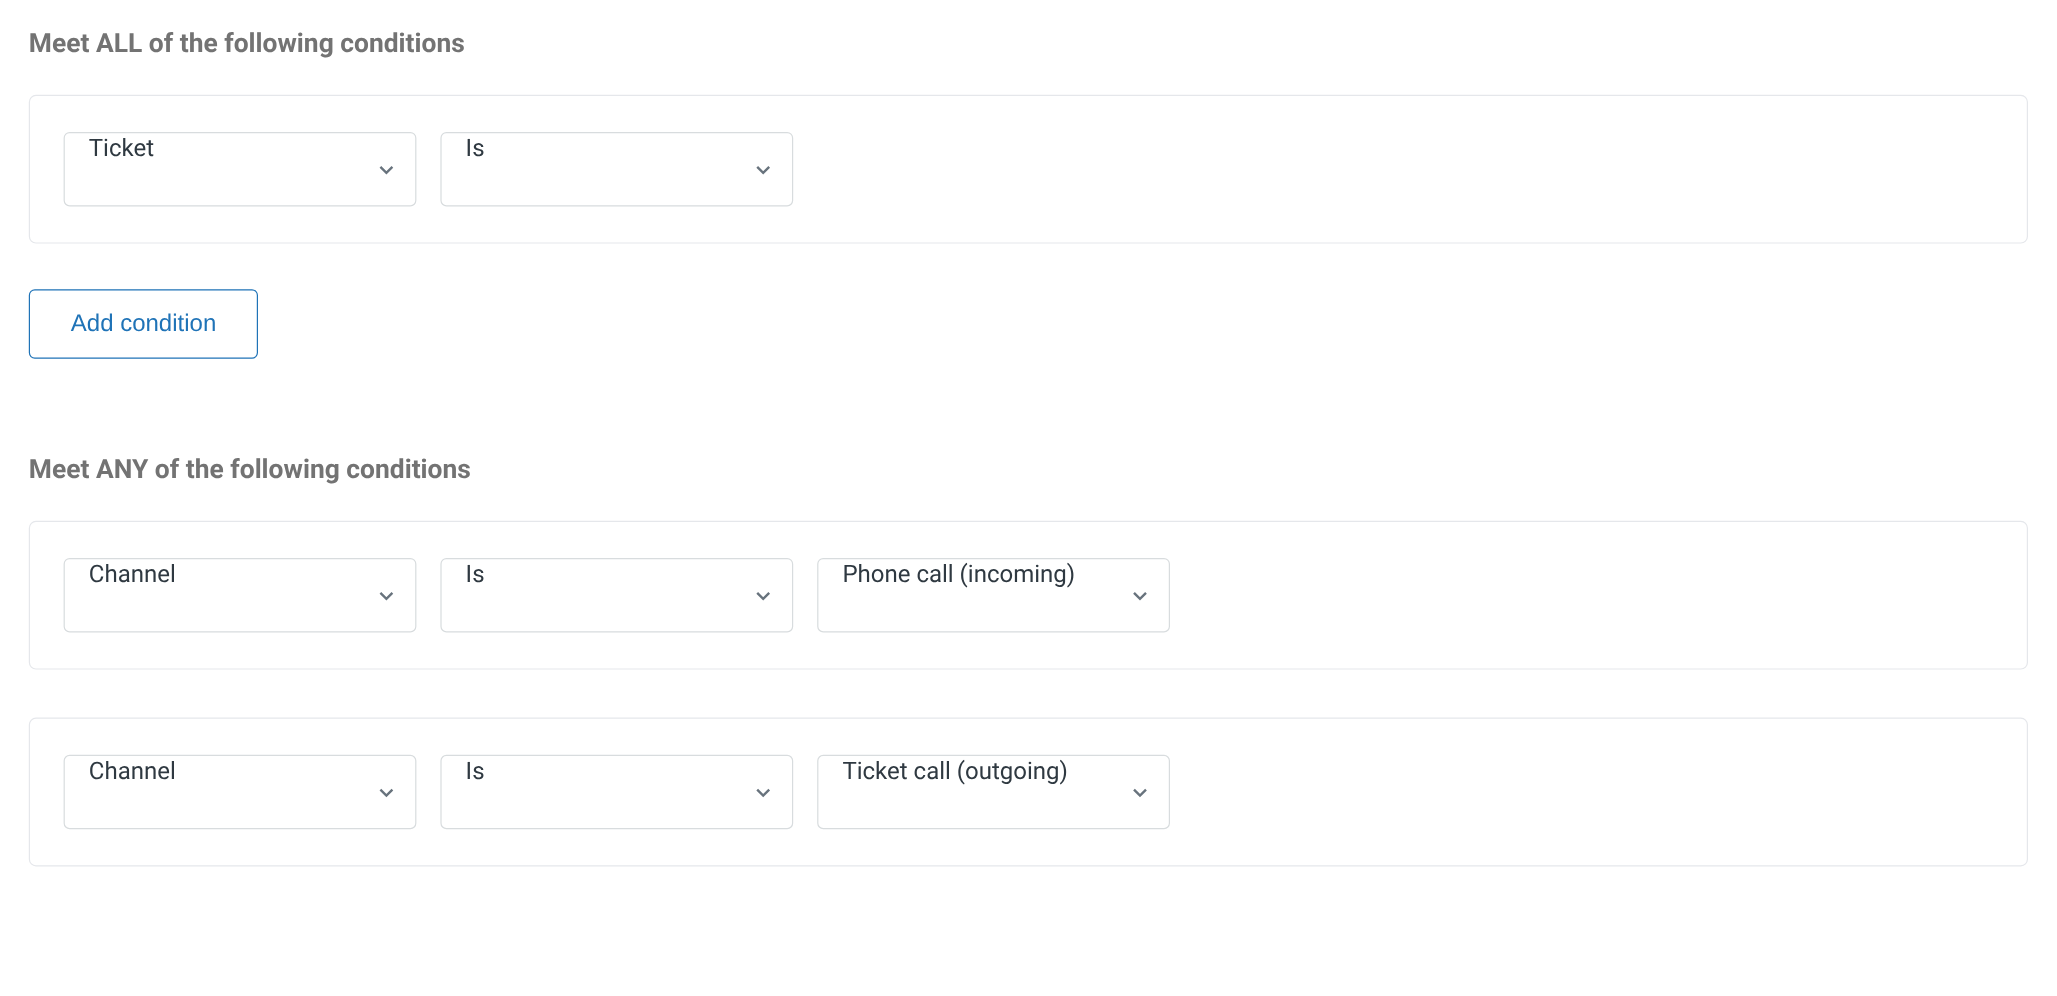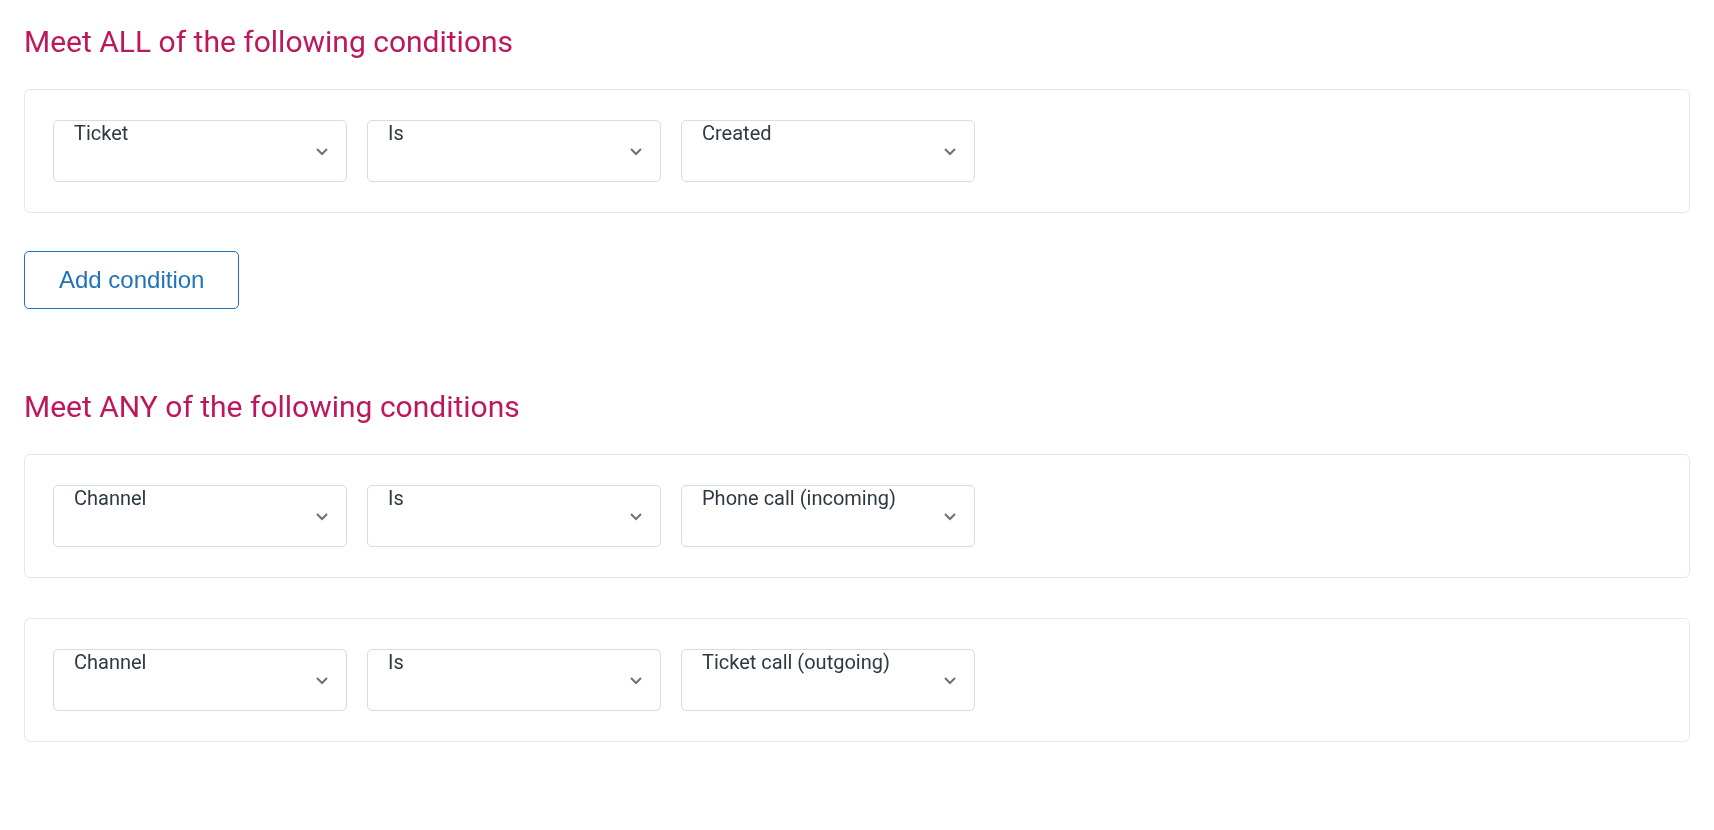--- a/index.html
+++ b/index.html
@@ -5,23 +5,23 @@
   * { box-sizing: border-box; }
   body {
     margin: 0;
     padding: 24px;
     font-family: -apple-system, BlinkMacSystemFont, "Segoe UI", Roboto, Helvetica, Arial, sans-serif;
     background: #fff;
     color: #2f3941;
     width: 1714px;
   }
   .section-heading {
-    font-size: 30px;
-    font-weight: 400;
-    color: #be185d;
+    font-size: 22px;
+    font-weight: 700;
+    color: #737373;
     margin: 0 0 30px 0;
   }
   .conditions-group {
     border: 1px solid #e5e7eb;
     border-radius: 6px;
     padding: 30px 28px;
     margin-bottom: 38px;
   }
   .condition-row {
     display: flex;
@@ -60,21 +60,21 @@
   .add-btn {
     display: inline-flex;
     align-items: center;
     justify-content: center;
     height: 58px;
     padding: 0 34px;
     border: 1px solid #1f73b7;
     border-radius: 5px;
     background: #fff;
     color: #1f73b7;
-    font-size: 24px;
+    font-size: 20px;
     font-weight: 400;
     cursor: pointer;
     margin-bottom: 80px;
   }
   .any-conditions .conditions-group {
     margin-bottom: 40px;
   }
 </style>
 </head>
 <body>
@@ -87,26 +87,20 @@
 <div class="conditions-group">
   <div class="condition-row">
     <div class="select-box">
       <span class="label">Ticket</span>
       <svg class="chev" viewBox="0 0 16 16" fill="none" stroke="currentColor" stroke-width="2">
           <polyline points="3 6 8 11 13 6"></polyline>
         </svg>
     </div>
     <div class="select-box">
       <span class="label">Is</span>
-      <svg class="chev" viewBox="0 0 16 16" fill="none" stroke="currentColor" stroke-width="2">
-          <polyline points="3 6 8 11 13 6"></polyline>
-        </svg>
-    </div>
-    <div class="select-box">
-      <span class="label">Created</span>
       <svg class="chev" viewBox="0 0 16 16" fill="none" stroke="currentColor" stroke-width="2">
           <polyline points="3 6 8 11 13 6"></polyline>
         </svg>
     </div>
   </div>
 </div>
 
 <button class="add-btn">Add condition</button>
 
 

